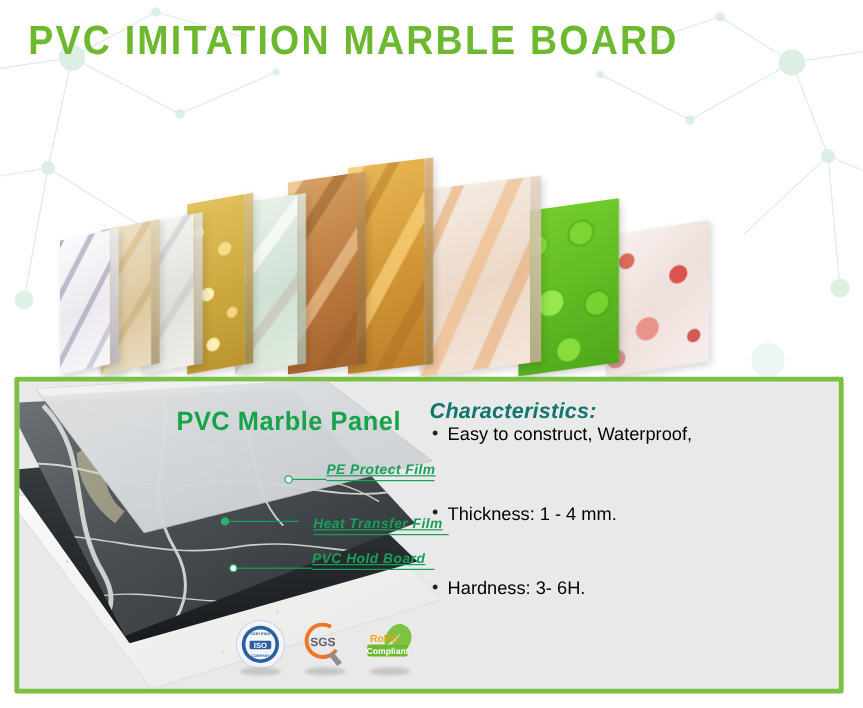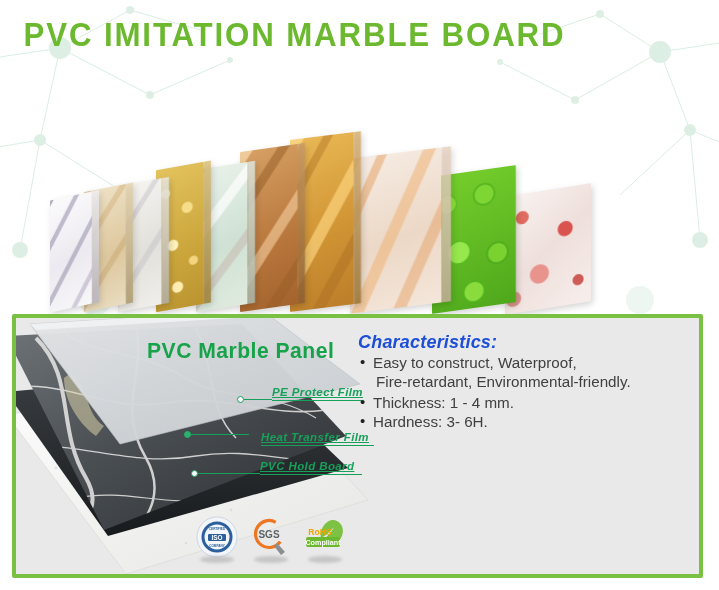--- a/index.html
+++ b/index.html
@@ -96,38 +96,38 @@
     background:rgba(120,120,120,.30);filter:blur(1.4px);
   }
 
   
   .copy{
     position:absolute;left:358px;top:332px;width:340px;
     color:#231f20;
   }
   .head-green{
     font-size:18px;font-weight:bold;font-style:italic;
-    color:#1d4ed8;margin:0 0 1px 0;letter-spacing:0.2px;
+    color:#0f766e;margin:0 0 1px 0;letter-spacing:0.2px;
   }
   .head-green.bright{color:#2fb24f;}
   ul.bullets{list-style:none;margin:0 0 0 0;padding:0;}
   ul.bullets li{
     position:relative;
     padding-left:15px;
     font-size:15.2px;
     line-height:18.6px;
-    color:#404040;
+    color:#000000;
     margin-bottom:0px;
   }
   ul.bullets li::before{
     content:"\2022";
     position:absolute;left:2px;top:-1px;font-size:15px;color:#231f20;
   }
   ul.bullets li .cont{display:block;padding-left:3px;}
-  .spec-list li{font-size:15.6px;line-height:20px;}
+  .spec-list li{font-size:15.6px;line-height:20px;margin-top:44px;}
   .gap{height:3px;}
 </style>
 </head>
 <body>
 
 <div id="root">
 
   <svg class="netbg" viewBox="0 0 719 330" preserveAspectRatio="none">
     <g stroke="#d9ece0" stroke-width="1" fill="none" opacity="0.95">
       <path d="M-20,60 L60,48 L130,10 M60,48 L40,140 M60,48 L150,95 M-20,150 L40,140 L120,190 M40,140 L20,250 M150,95 L230,60 M130,10 L200,30"></path>
@@ -368,21 +368,20 @@
 
   </div>
 
   <div class="copy">
 
     <div class="head-green">Characteristics:</div>
 
     <ul class="bullets">
       <li>
         <span>Easy to construct, Waterproof,</span>
-        <span class="cont">Fire-retardant, Environmental-friendly.</span>
       </li>
     </ul>
 
     <div class="gap"></div>
 
 
     <ul class="bullets spec-list">
       <li>
         <span>Thickness: 1 - 4 mm.</span>
       </li>

